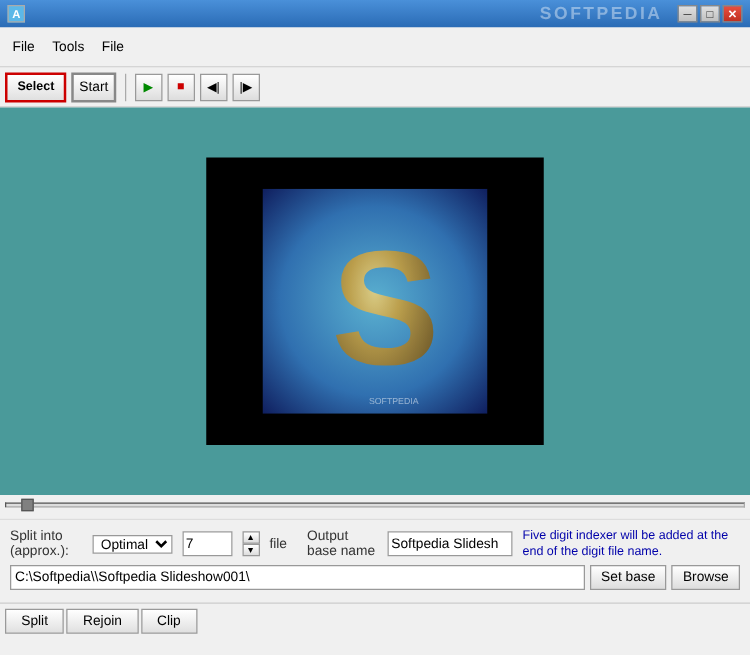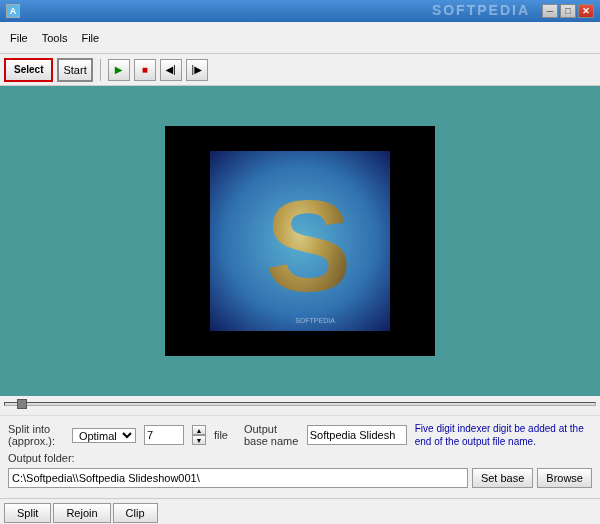--- a/index.html
+++ b/index.html
@@ -330,26 +330,23 @@
     </select>
     <input type="text" class="number-field" value="7" style="">
     <div class="spinner-wrap">
       <div class="spinner-btn">▲</div>
       <div class="spinner-btn">▼</div>
     </div>
     <span class="label-text">file</span>
     <span style="flex:1"></span>
     <span class="label-text">Output base name</span>
     <input type="text" class="output-name-field" value="Softpedia Slidesh" style="">
-    <span class="hint-text">Five digit indexer digit be added  at the end of the output file name.</span>
-  </div>
-
-  <div class="folder-row">
-    <span class="label-text">Output folder:</span>
-  </div>
+    <span class="hint-text">Five digit indexer will be added  at the end of the digit file name.</span>
+  </div>
+
   <div class="folder-row">
     <input type="text" class="folder-input" value="C:\Softpedia\\Softpedia Slideshow001\" style="">
     <button class="small-btn">Set base</button>
     <button class="small-btn">Browse</button>
   </div>
 </div>
 
 <div class="bottom-toolbar">
   <button class="tab-btn">Split</button>
   <button class="tab-btn">Rejoin</button>

